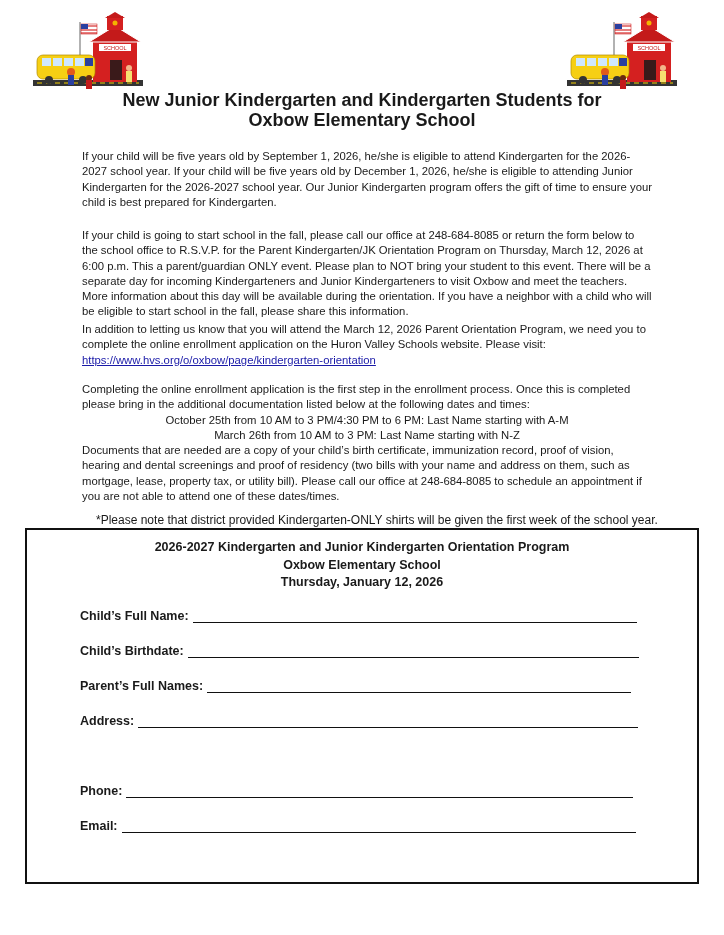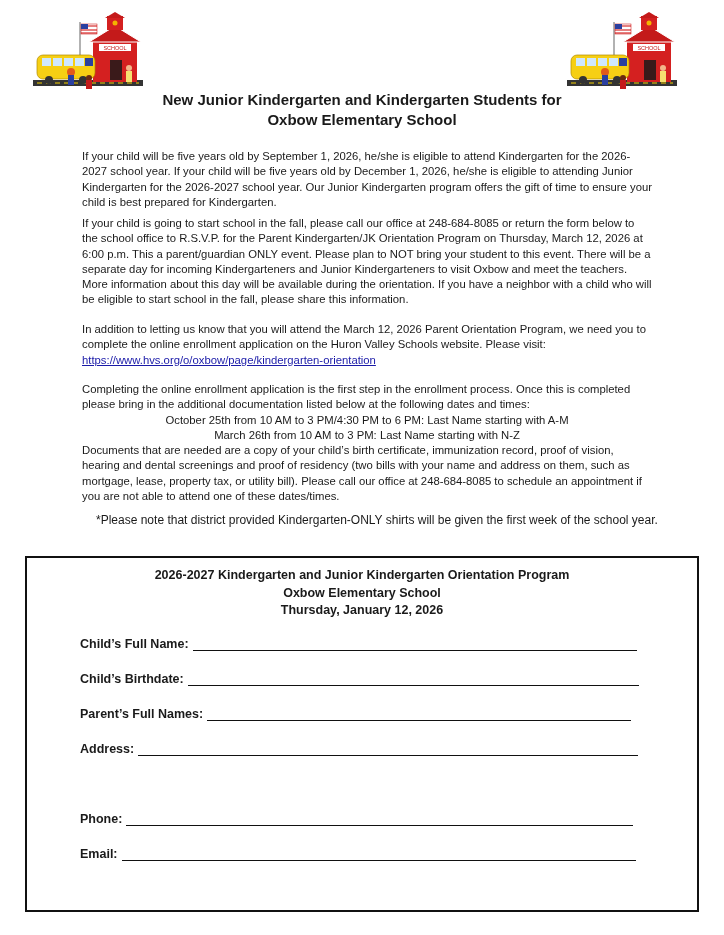--- a/index.html
+++ b/index.html
@@ -2,27 +2,27 @@
 <html><head>
 <meta charset="utf-8">
 <style>
   html, body { margin: 0; padding: 0; background: #ffffff; }
   body { width: 724px; height: 935px; position: relative; overflow: hidden;
          font-family: "Liberation Sans", "DejaVu Sans", sans-serif; color: #1a1a1a; }
   .clipart { position: absolute; top: 12px; width: 110px; height: 80px; }
   .clipart.left { left: 33px; }
   .clipart.right { left: 567px; }
   .title { position: absolute; left: 0; width: 724px; top: 90px; text-align: center;
-           font-weight: bold; font-size: 15px; line-height: 20px; }
+           font-weight: bold; font-size: 18px; line-height: 20px; }
   .para { position: absolute; left: 82px; width: 570px; font-size: 11.3px; line-height: 15.3px; }
   .para p { margin: 0; }
   .center { text-align: center; }
   .link { color: #1a1aa8; text-decoration: underline; cursor: pointer; }
   .note { position: absolute; left: 96px; top: 513px; font-size: 12px; }
-  .formbox { position: absolute; left: 25px; top: 556px; width: 670px; height: 352px;
+  .formbox { position: absolute; left: 25px; top: 528px; width: 670px; height: 352px;
              border: 2.5px solid #111; box-sizing: content-box; }
   .form-head { text-align: center; font-weight: bold; font-size: 12.5px; line-height: 17.5px;
                margin-top: 9px; }
   .field { position: absolute; left: 53px; font-weight: bold; font-size: 12.5px;
            display: flex; align-items: flex-end; white-space: nowrap; }
   .field .line { border-bottom: 1.2px solid #111; height: 14px; margin-left: 4px; }
   .return { position: absolute; left: 0; width: 100%; top: 323px; text-align: center; font-size: 12.5px; }
 </style>
 </head>
 <body>
@@ -95,21 +95,21 @@
 
 <div class="title">
   <div>New Junior Kindergarten and Kindergarten Students for</div>
   <div>Oxbow Elementary School</div>
 </div>
 
 <div class="para" style="top:149px">
   <p>If your child will be five years old by September 1, 2026, he/she is eligible to attend Kindergarten for the 2026-2027 school year.  If your child will be five years old by December 1, 2026, he/she is eligible to attending Junior Kindergarten for the 2026-2027 school year.  Our Junior Kindergarten program offers the gift of time to ensure your child is best prepared for Kindergarten.</p>
 </div>
 
-<div class="para" style="top:216px">
+<div class="para" style="top:228px">
   <p>If your child is going to start school in the fall, please call our office at 248-684-8085 or return the form below to the school office to R.S.V.P. for the Parent Kindergarten/JK Orientation Program on Thursday, March 12, 2026 at 6:00 p.m.  This a parent/guardian ONLY event.  Please plan to NOT bring your student to this event.  There will be a separate day for incoming Kindergarteners and Junior Kindergarteners to visit Oxbow and meet the teachers.  More information about this day will be available during the orientation.  If you have a neighbor with a child who will be eligible to start school in the fall, please share this information.</p>
 </div>
 
 <div class="para" style="top:322px">
   <p>In addition to letting us know that you will attend the March 12, 2026 Parent Orientation Program, we need you to complete the online enrollment application on the Huron Valley Schools website. Please visit:</p>
   <p><a class="link">https://www.hvs.org/o/oxbow/page/kindergarten-orientation</a></p>
 </div>
 
 <div class="para" style="top:382px">
   <p>Completing the online enrollment application is the first step in the enrollment process.  Once this is completed please bring in the additional documentation listed below at the following dates and times:</p>

